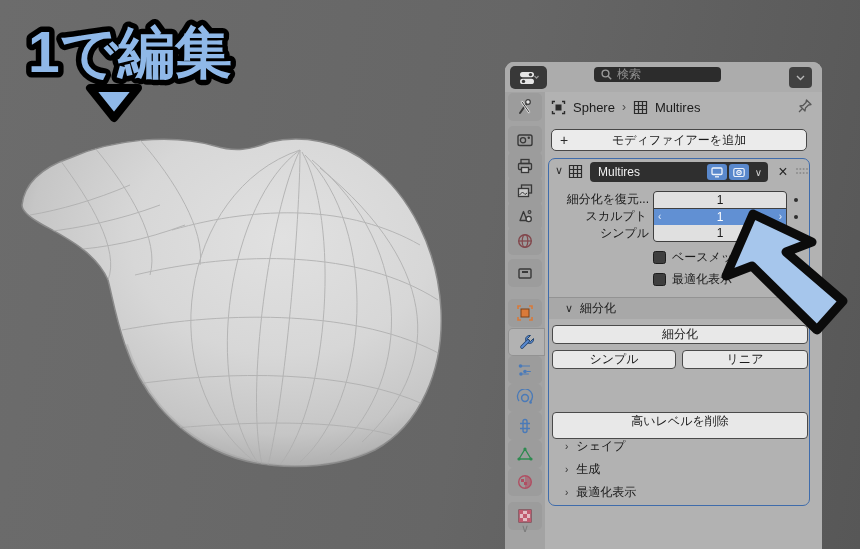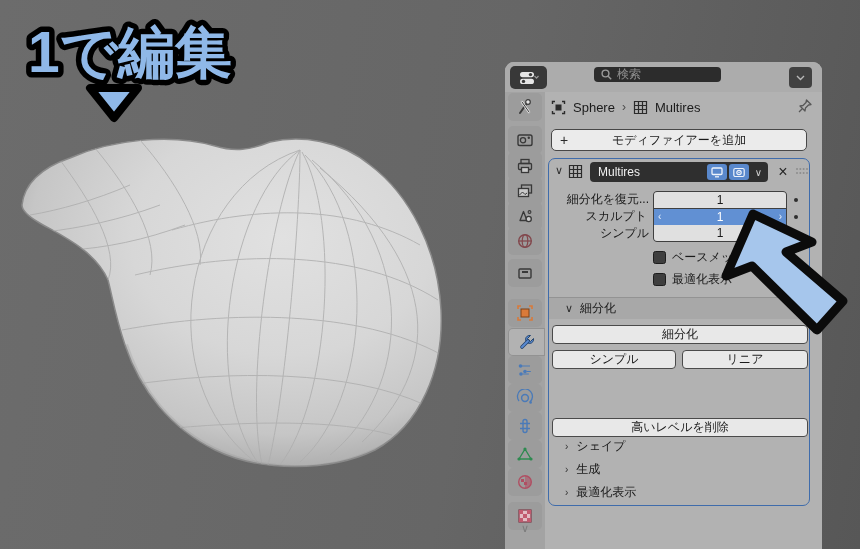--- a/index.html
+++ b/index.html
@@ -367,21 +367,21 @@
         </div>
         <div class="dot" style="top:117px"></div>
 
         <div id="subpanel-hdr">
           <span class="chev">∨</span>
           <span>細分化</span>
         </div>
         <div class="btn" style="left:3px;top:166px;width:256px;height:19px;line-height:17px">細分化</div>
         <div class="btn" style="left:3px;top:191px;width:124px;height:19px;line-height:17px">シンプル</div>
         <div class="btn" style="left:133px;top:191px;width:126px;height:19px;line-height:17px">リニア</div>
-        <div class="btn" style="left:3px;top:259px;width:256px;height:19px;line-height:17px">高いレベルを削除</div>
+        <div class="btn" style="left:3px;top:253px;width:256px;height:27px;line-height:17px">高いレベルを削除</div>
 
         <div class="sect" style="top:279px">
           <span class="chev">›</span>
           <span>シェイプ</span>
         </div>
         <div class="sect" style="top:302px">
           <span class="chev">›</span>
           <span>生成</span>
         </div>
         <div class="sect" style="top:325px">

